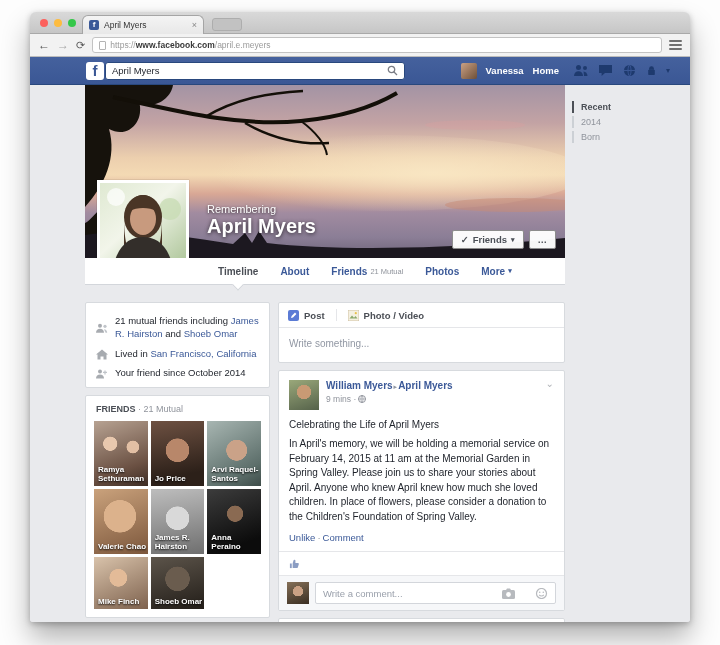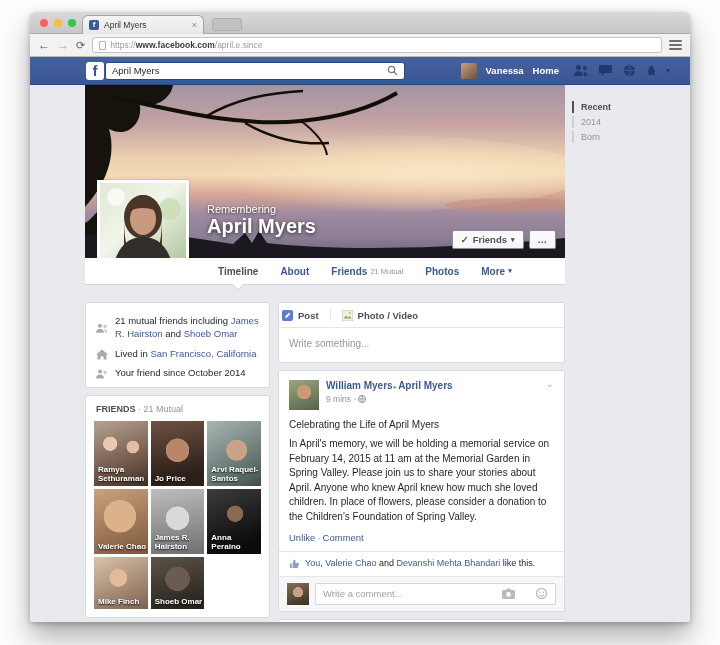--- a/index.html
+++ b/index.html
@@ -97,21 +97,21 @@
   .fcell:nth-child(4) .fimg { background:radial-gradient(circle at 48% 42%, #dcb28c 34%, transparent 35%),linear-gradient(160deg,#caa27c,#7c573c); }
   .fcell:nth-child(5) .fimg { background:radial-gradient(circle at 50% 45%, #d9d9d9 26%, transparent 27%),linear-gradient(170deg,#bdbdbd,#6f6f6f); }
   .fcell:nth-child(6) .fimg { background:radial-gradient(circle at 52% 38%, #8a6a52 16%, transparent 17%),linear-gradient(160deg,#3c3c3c,#0c0c0c 80%); }
   .fcell:nth-child(7) .fimg { background:radial-gradient(circle at 45% 40%, #e3bb98 20%, transparent 21%),linear-gradient(155deg,#d9c3ab,#7e624e); }
   .fcell:nth-child(8) .fimg { background:radial-gradient(circle at 50% 42%, #6a5c4e 30%, transparent 31%),linear-gradient(165deg,#5c544a,#231e19); }
   .fcell:nth-child(9) .fimg { background:radial-gradient(circle at 38% 40%, #caa184 18%, transparent 19%),radial-gradient(circle at 75% 45%, #dfb894 16%, transparent 17%),linear-gradient(150deg,#e6d6c4,#96785c); }
 
   .photos-card { padding:8px 10px 22px; }
 
   
-  .composer-tabs { display:flex; align-items:center; padding:6px 3px; border-bottom:1px solid #e5e6e9; }
+  .composer-tabs { display:flex; align-items:center; padding:6px 9px; border-bottom:1px solid #e5e6e9; }
   .ct-item { display:flex; align-items:center; gap:5px; font-size:9.5px; font-weight:bold; color:#4b4f56; }
   .ct-div { width:1px; height:12px; background:#e5e6e9; margin:0 11px; }
   .composer-input { padding:10px 10px 13px; font-size:10px; color:#9197a3; }
 
   .post-pad { padding:9px 10px 0; }
   .post-head { display:flex; gap:7px; position:relative; }
   .avatar { width:30px; height:30px; flex:none; }
   .av-william { background:radial-gradient(circle at 50% 40%, #c99a74 30%, transparent 31%),linear-gradient(160deg,#9aa87a,#55624a); }
   .av-vanessa { width:22px; height:22px; background:radial-gradient(circle at 50% 42%, #caa184 30%, transparent 31%),linear-gradient(160deg,#857058,#3a2e22); flex:none; }
   .ph-names { font-size:10px; font-weight:bold; color:#3b5998; line-height:1.2; }
@@ -149,21 +149,21 @@
     </div>
     <div class="newtab"></div>
   </div>
 
   <div class="toolbar">
     <span class="navbtn">←</span>
     <span class="navbtn fwd">→</span>
     <span class="reload">⟳</span>
     <div class="urlbar">
       <span class="doc-icon"></span>
-      <span class="url"><span>https://</span><b>www.facebook.com</b><span>/april.e.since</span></span>
+      <span class="url"><span>https://</span><b>www.facebook.com</b><span>/april.e.meyers</span></span>
     </div>
     <span class="menu-icon">
         <i></i>
         <i></i>
         <i></i>
       </span>
   </div>
 
   <div class="fbbar">
     <div class="fb-logo">f</div>
@@ -409,21 +409,20 @@
           <div class="post-body">In April's memory, we will be holding a memorial service on February 14, 2015 at 11 am at the Memorial Garden in Spring Valley. Please join us to share your stories about April. Anyone who knew April knew how much she loved children. In place of flowers, please consider a donation to the Children's Foundation of Spring Valley.</div>
           <div class="post-actions">
             <span class="lnk">Unlike</span><span class="dotsep">·</span><span class="lnk">Comment</span>
           </div>
         </div>
         <div class="likes-row">
           <svg class="thumb-ico" viewBox="0 0 12 12">
               <path d="M1 6h2v5H1z" fill="#8b9dc3"></path>
               <path d="M4 11h4.3c.7 0 1.2-.4 1.4-1l1-3.2c.2-.7-.3-1.4-1-1.4H7V3c0-1.2-1.5-1.6-2-.5L4 5.6z" fill="#8b9dc3"></path>
             </svg>
-          <span><span class="lnk">You</span><span>, </span><span class="lnk">Valerie Chao</span><span> and </span><span class="lnk">Devanshi Mehta Bhandari</span><span> like this.</span></span>
         </div>
         <div class="comment-row">
           <div class="av-vanessa"></div>
           <div class="comment-input">
             <span class="comment-ph">Write a comment...</span>
             <svg class="ci-ico" viewBox="0 0 13 11">
                 <rect x="0" y="2" width="13" height="9" rx="1.5" fill="#616770"></rect>
                 <path d="M4 2l1-1.5h3L9 2z" fill="#616770"></path>
                 <circle cx="6.5" cy="6.5" r="2.4" fill="#fff"></circle>
               </svg>

